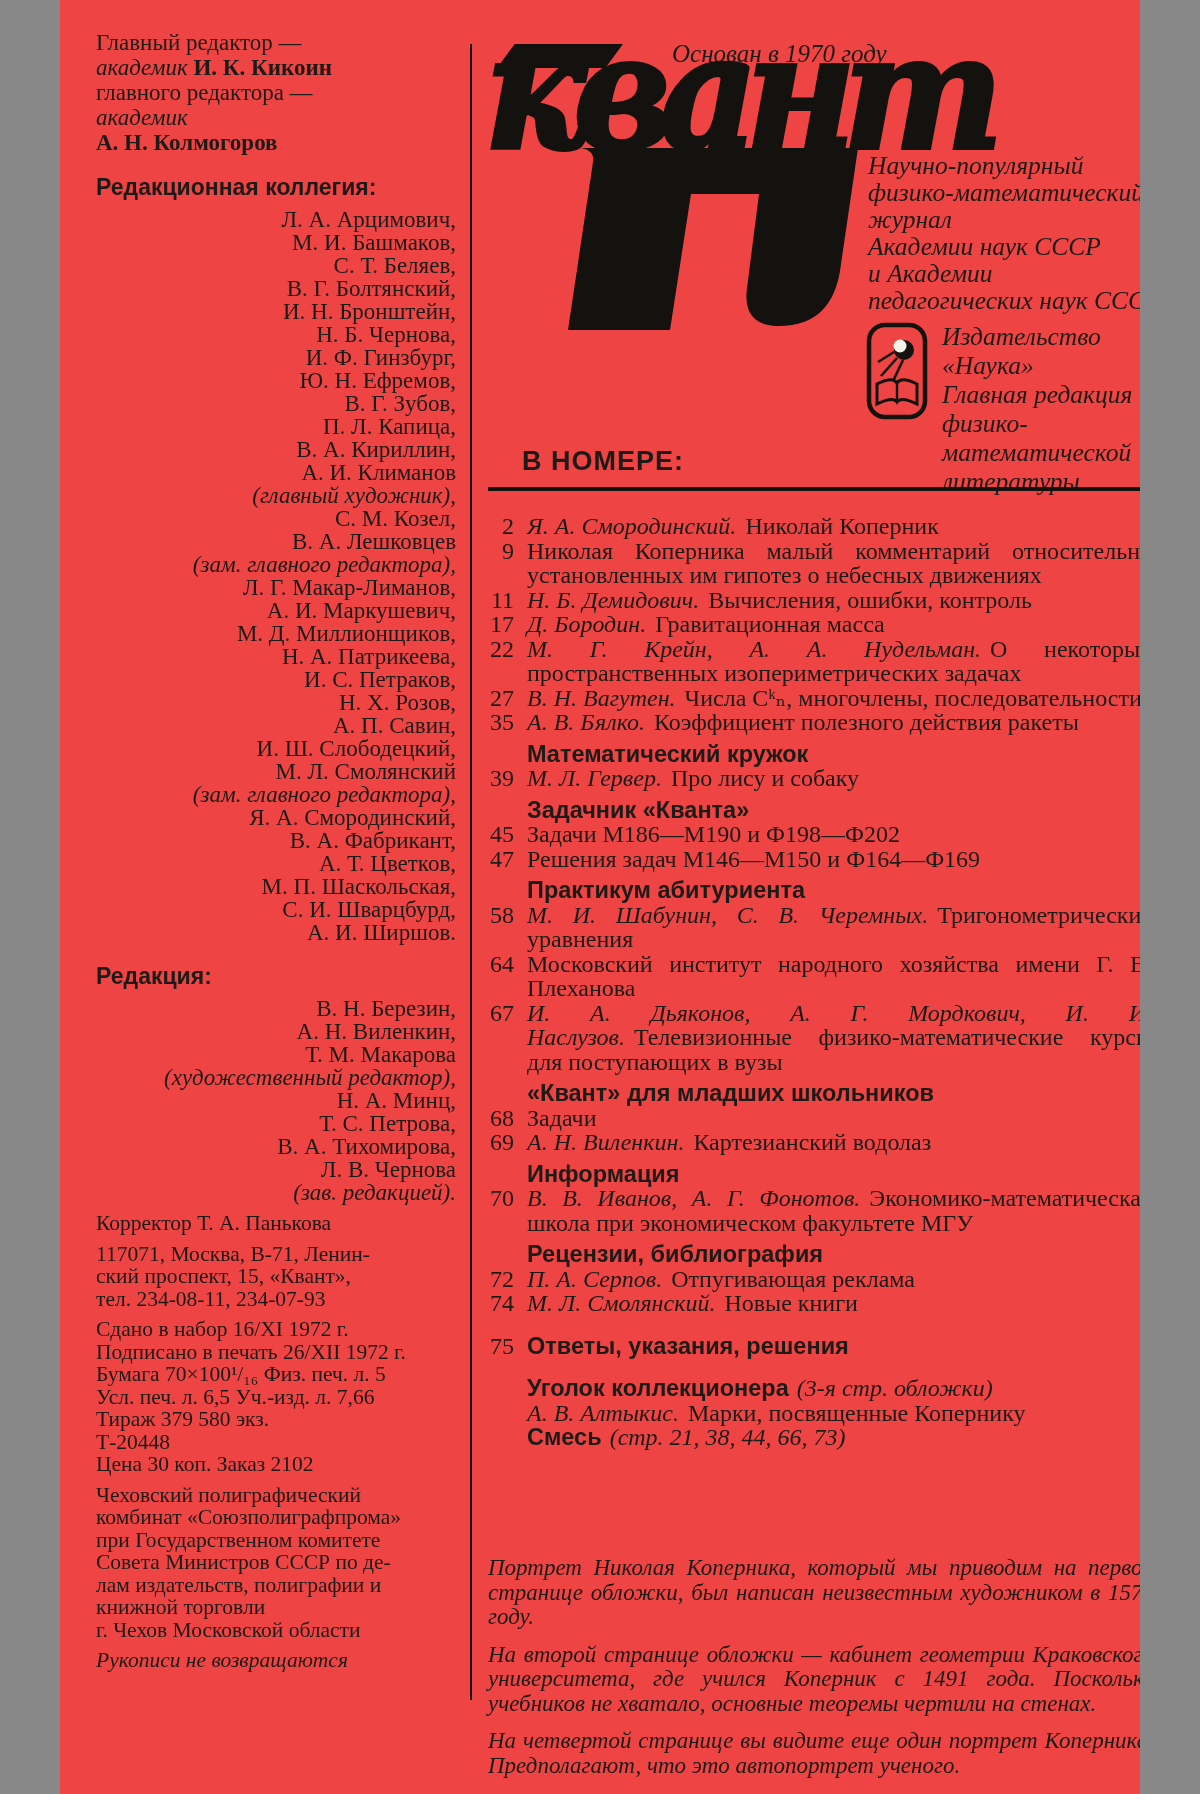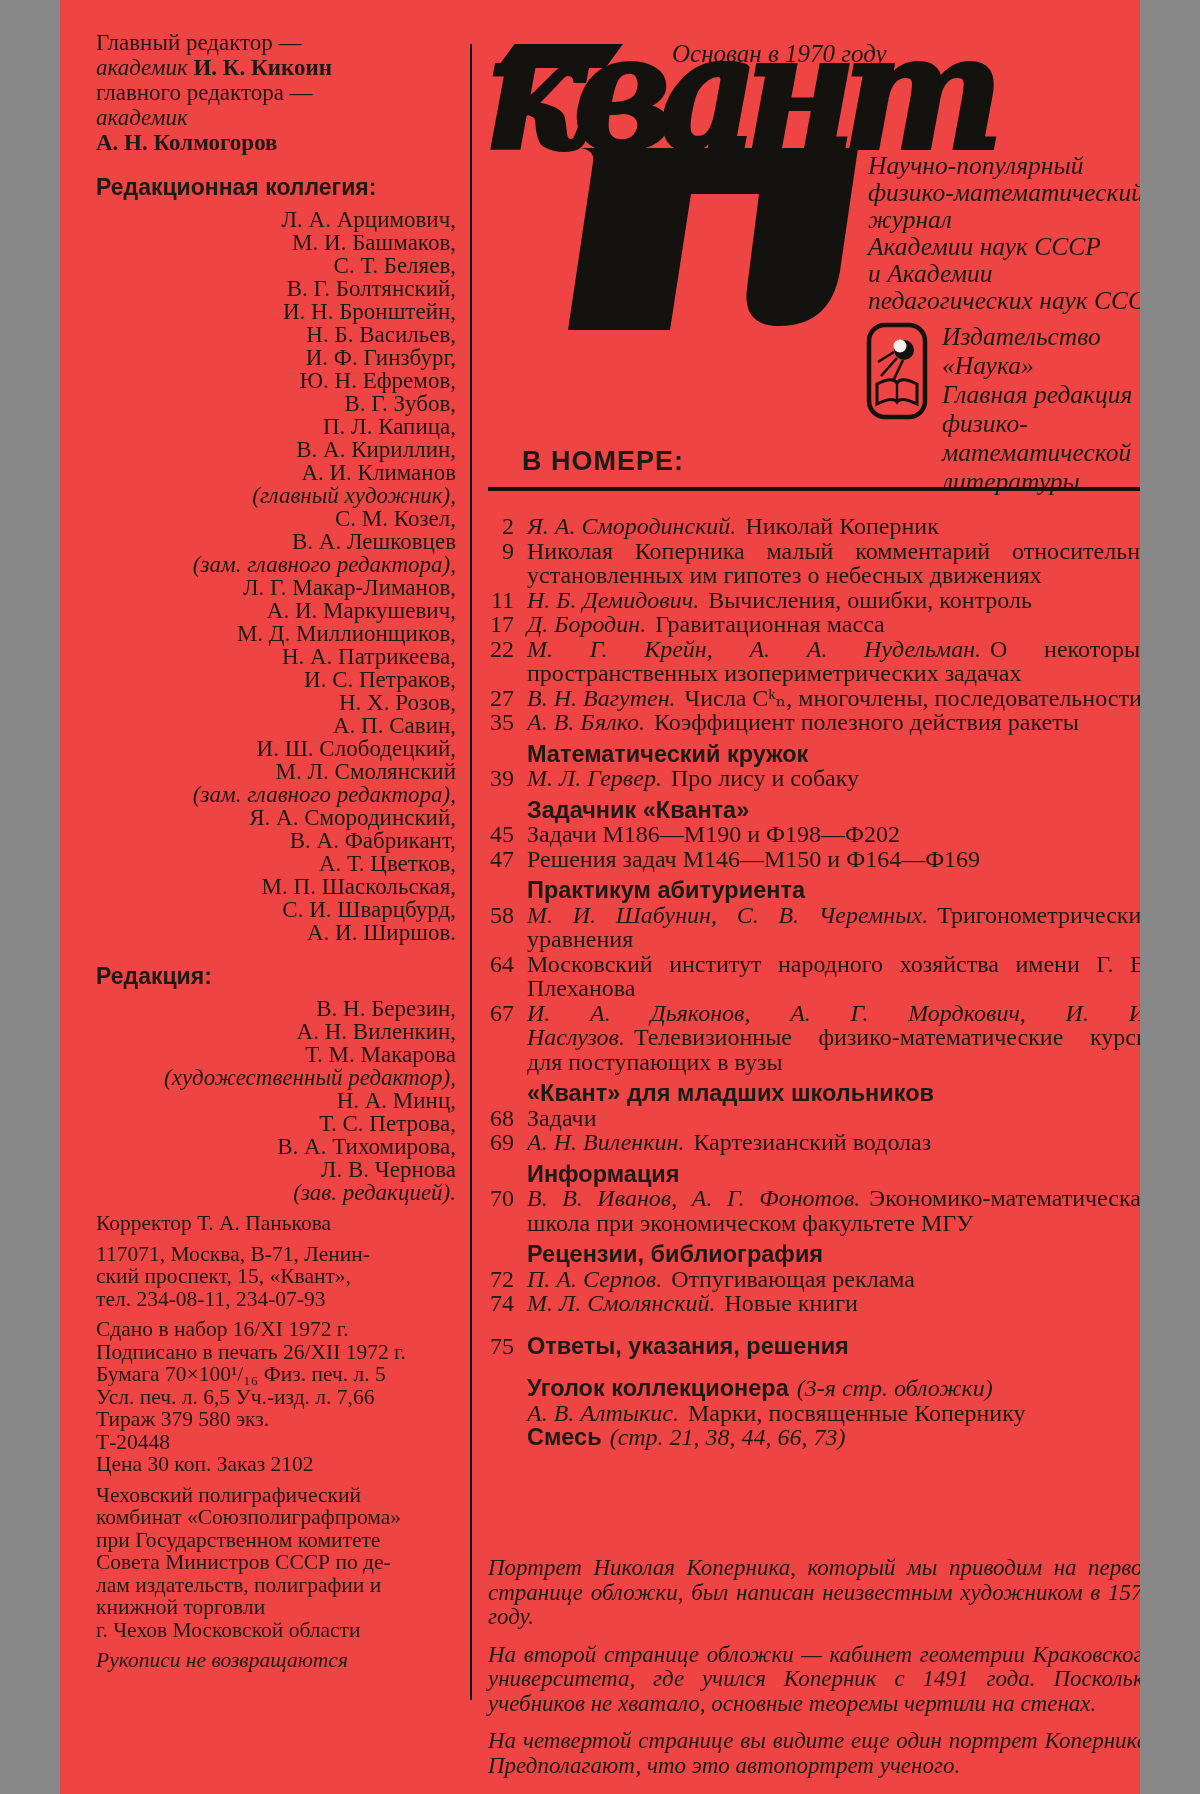--- a/index.html
+++ b/index.html
@@ -94,21 +94,21 @@
     </div>
 
     <div class="col-heading">Редакционная коллегия:</div>
     <div>
 
     <div class="name-line">Л. А. Арцимович,</div>
         <div class="name-line">М. И. Башмаков,</div>
         <div class="name-line">С. Т. Беляев,</div>
         <div class="name-line">В. Г. Болтянский,</div>
         <div class="name-line">И. Н. Бронштейн,</div>
-        <div class="name-line">Н. Б. Васильев,</div>
+        <div class="name-line">Н. Б. Чернова,</div>
         <div class="name-line">И. Ф. Гинзбург,</div>
         <div class="name-line">Ю. Н. Ефремов,</div>
         <div class="name-line">В. Г. Зубов,</div>
         <div class="name-line">П. Л. Капица,</div>
         <div class="name-line">В. А. Кириллин,</div>
         <div class="name-line">А. И. Климанов</div>
         <div class="name-line it">(главный художник),</div>
         <div class="name-line">С. М. Козел,</div>
         <div class="name-line">В. А. Лешковцев</div>
         <div class="name-line it">(зам. главного редактора),</div>

